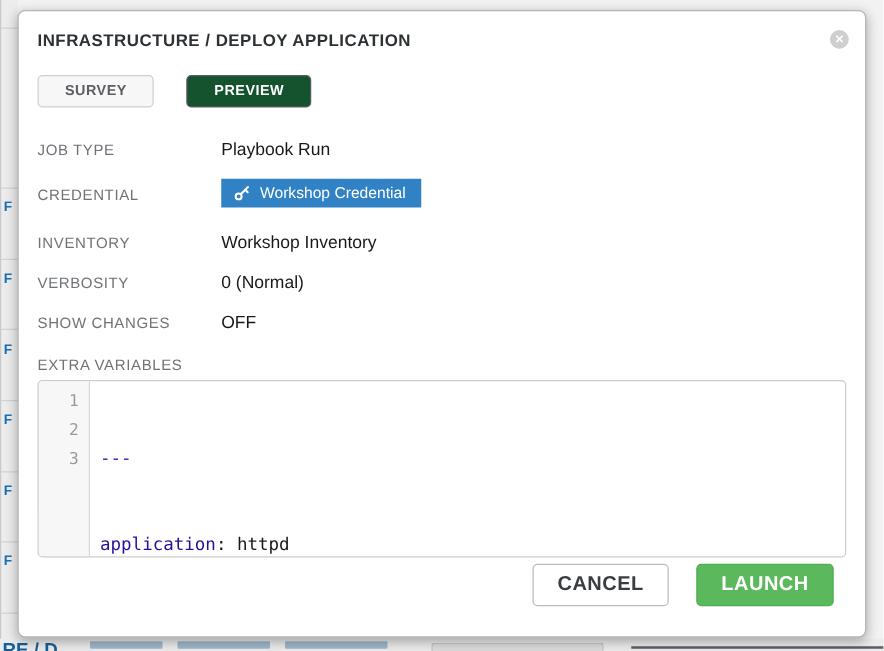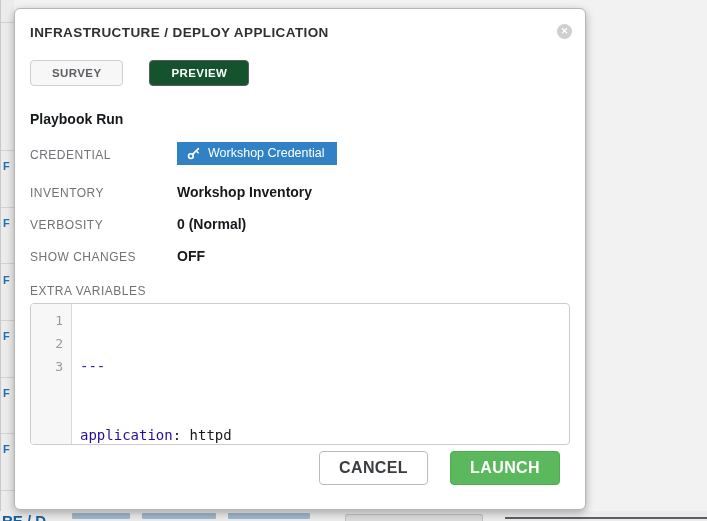--- a/index.html
+++ b/index.html
@@ -16,21 +16,21 @@
   .bg-bottom { position:absolute; left:0; top:511px; width:707px; height:10px; background:#ececec; overflow:hidden; }
   .bg-heading { position:absolute; left:2px; top:1px; height:9px; overflow:hidden;
                 font-size:15px; font-weight:bold; color:#155f9a; line-height:18px; white-space:nowrap; }
   .bg-ghost { position:absolute; top:2px; height:6px; background:#9fb8cc; border-radius:1px; }
   .bg-btn-frag { position:absolute; left:345px; top:3px; width:138px; height:7px;
                  background:#dcdcdc; border:1px solid #c0c0c0; border-bottom:none; border-radius:3px 3px 0 0; }
   .bg-darkline { position:absolute; left:505px; top:6px; width:202px; height:2px; background:#5a5f66; }
 
   
   .modal {
-    position:absolute; left:14px; top:8px; width:572px; height:502px;
+    position:absolute; left:14px; top:8px; width:679px; height:502px;
     background:#fff; border:1px solid #b6b6b6; border-radius:6px;
     box-shadow:0 3px 9px rgba(0,0,0,.3); padding:15px;
   }
   .modal-title {
     font-size:13.5px; font-weight:bold; color:#2e3134; letter-spacing:.4px;
     padding-top:1px;
   }
   .close-btn {
     position:absolute; top:15px; right:13px; width:15px; height:15px;
     background:#cfcfcf; border-radius:50%; color:#fff; font-size:9px; font-weight:bold;
@@ -42,21 +42,21 @@
     padding:6px 21px; border-radius:4px; cursor:pointer;
   }
   .tab.inactive { background:#f7f7f7; border:1px solid #cfcfcf; color:#5b5e63; }
   .tab.active   { background:#14532d; border:1px solid #585d63; color:#ffffff; margin-left:26px; }
 
   .field-row { display:flex; align-items:flex-start; margin-bottom:14px; }
   .field-label {
     width:147px; flex:0 0 147px; font-size:12px; color:#6f7377;
     letter-spacing:.5px; line-height:17px; padding-top:1px;
   }
-  .field-value { font-size:14px; color:#16191c; line-height:17px;font-weight:bold; }
+  .field-value { font-size:14px; color:#16191c; line-height:17px; }
   .row-credential { margin-bottom:19px; margin-top:2px; }
   .row-credential .field-label { padding-top:5px; }
 
   .cred-badge {
     display:inline-flex; align-items:center; gap:8px;
     background:#3181c5; color:#fff; font-size:12.5px;
     padding:4px 12px 5px 10px; border-radius:0; cursor:pointer;
   }
   .key-icon { display:inline-flex; }
 
@@ -126,20 +126,21 @@
     <div class="close-btn">
       <span>✕</span>
     </div>
 
     <div class="tabs">
       <div class="tab inactive">SURVEY</div>
       <div class="tab active">PREVIEW</div>
     </div>
 
     <div class="field-row">
+      <div class="field-label">JOB TYPE</div>
       <div class="field-value">Playbook Run</div>
     </div>
 
     <div class="field-row row-credential">
       <div class="field-label">CREDENTIAL</div>
       <div class="cred-badge">
         <span class="key-icon">
           <svg width="13" height="13" viewBox="0 0 16 16" fill="none" stroke="#ffffff" stroke-width="2" stroke-linecap="round">
             <circle cx="4.8" cy="11.2" r="2.9"></circle>
             <path d="M7.2 8.8 L14 2"></path>

